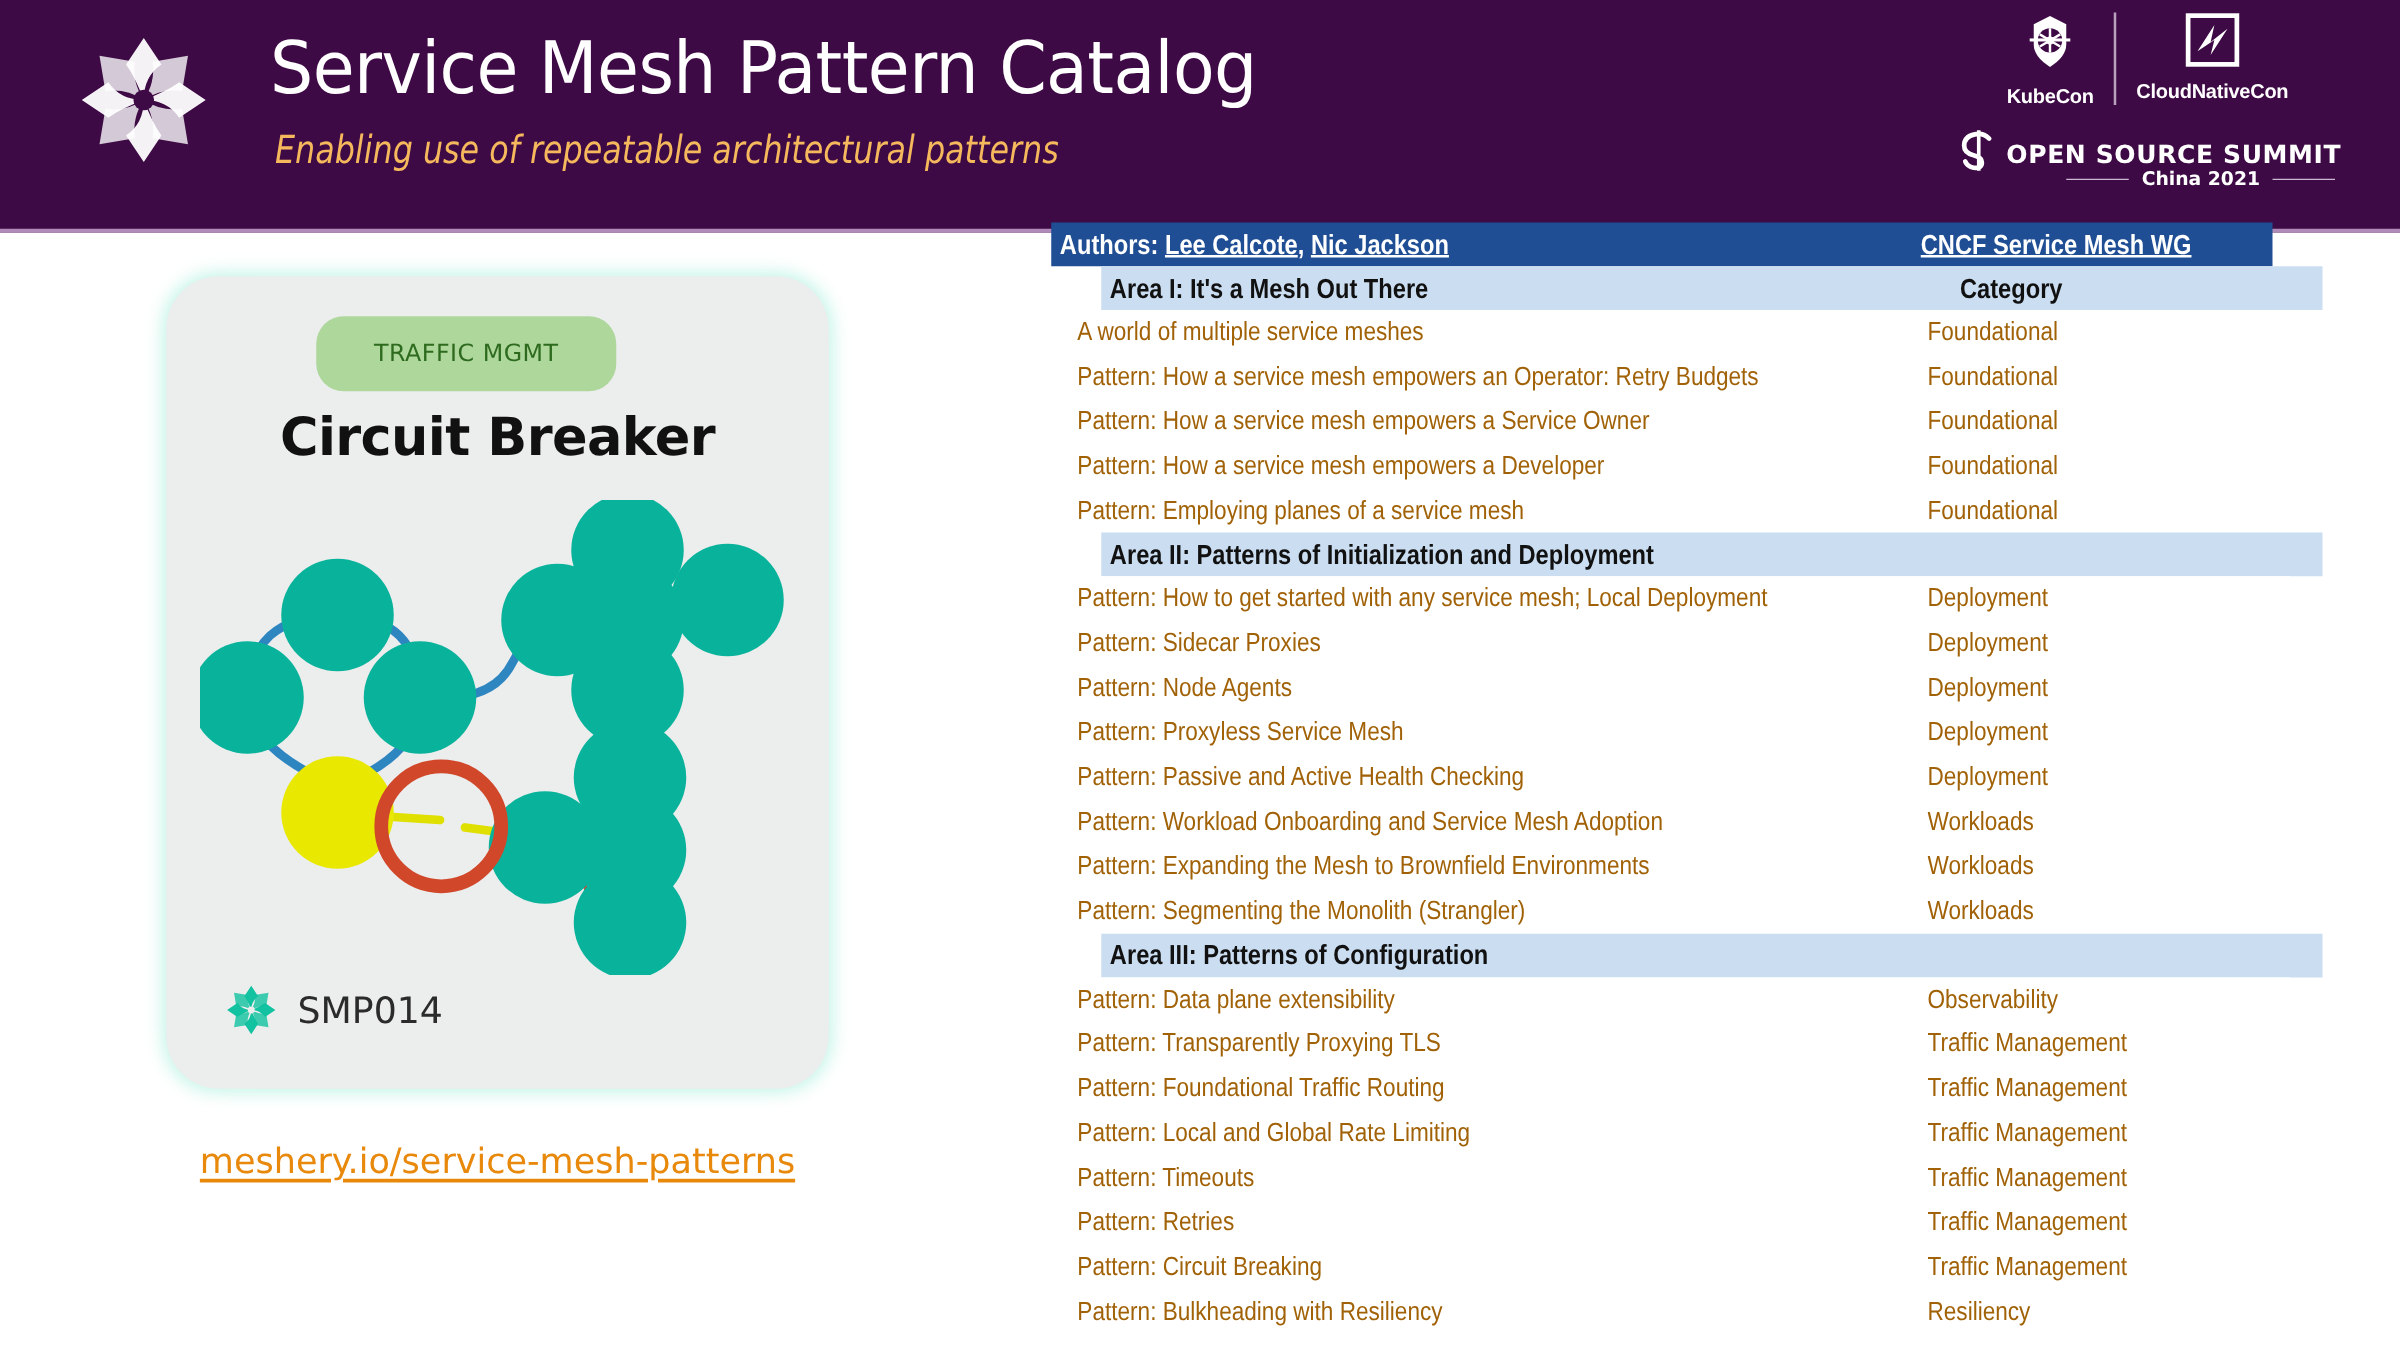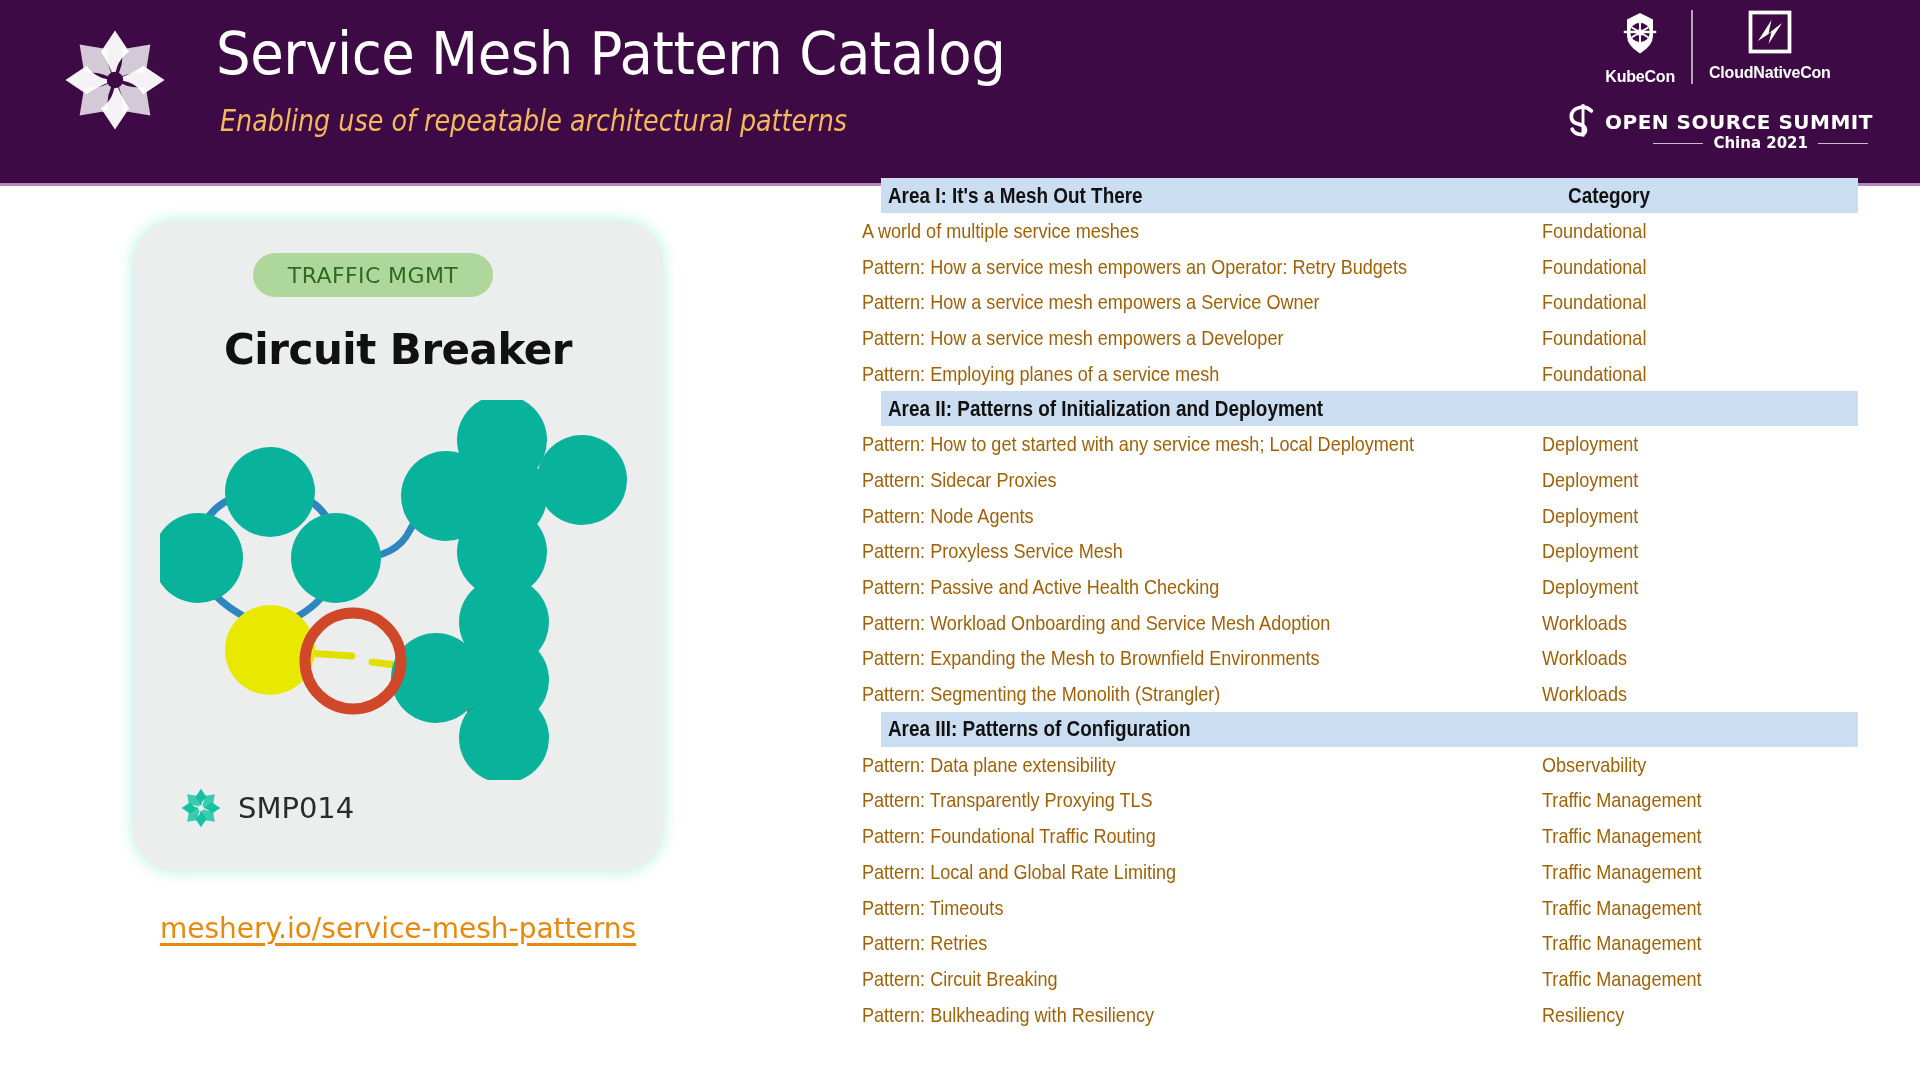--- a/index.html
+++ b/index.html
@@ -101,25 +101,25 @@
     position: absolute;
     left: 133px; top: 221px;
     width: 530px; height: 650px;
     background: #ECEDED;
     border-radius: 42px;
     box-shadow: 0 0 14px 2px rgba(120, 230, 200, .45);
   }
   #card-badge {
     position: absolute;
     left: 253px; top: 253px;
-    width: 240px; height: 44px;
+    width: 240px; height: 60px;
     background: #AED79C;
     border-radius: 22px;
     color: #2E6B1E;
-    font-size: 22px;
+    font-size: 19px;
     letter-spacing: 0.4px;
     display: flex; align-items: center; justify-content: center;
     font-family: "DejaVu Sans", sans-serif;
   }
   #card-title {
     position: absolute;
     left: 133px; top: 325px;
     width: 530px;
     text-align: center;
     color: #111111;
@@ -365,20 +365,29 @@
       <circle cx="50" cy="50" r="6" fill="#ECEDED"></circle>
     </svg>
   </span>
   <span id="card-footer-label">SMP014</span>
 </div>
 
 <a id="card-link" href="#">meshery.io/service-mesh-patterns</a>
 
 <div id="catalog">
 
+  <div class="row row-authors">
+    <div class="c1">
+      <span>Authors:</span>
+      <span class="au-link">Lee Calcote</span><span>, </span><span class="au-link">Nic Jackson</span>
+    </div>
+    <div class="c2">
+      <span class="wg-link">CNCF Service Mesh WG</span>
+    </div>
+  </div>
 
   <div id="sections-host">
       <div class="row row-area">
         <div class="c1">Area I: It's a Mesh Out There</div>
         <div class="c2">Category</div>
       </div>
       <div class="row row-item">
         <div class="c1">A world of multiple service meshes</div>
         <div class="c2">Foundational</div>
       </div>

